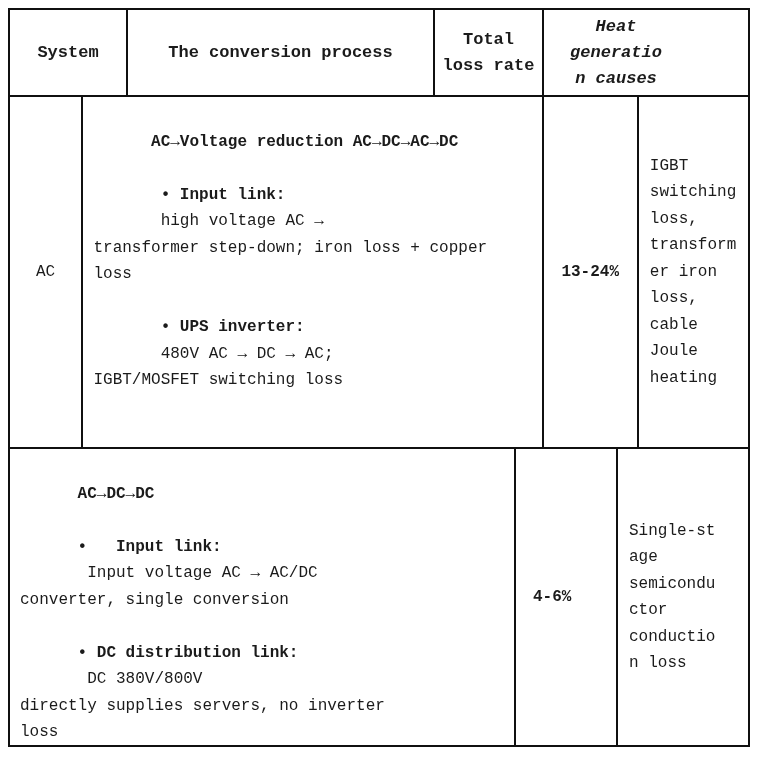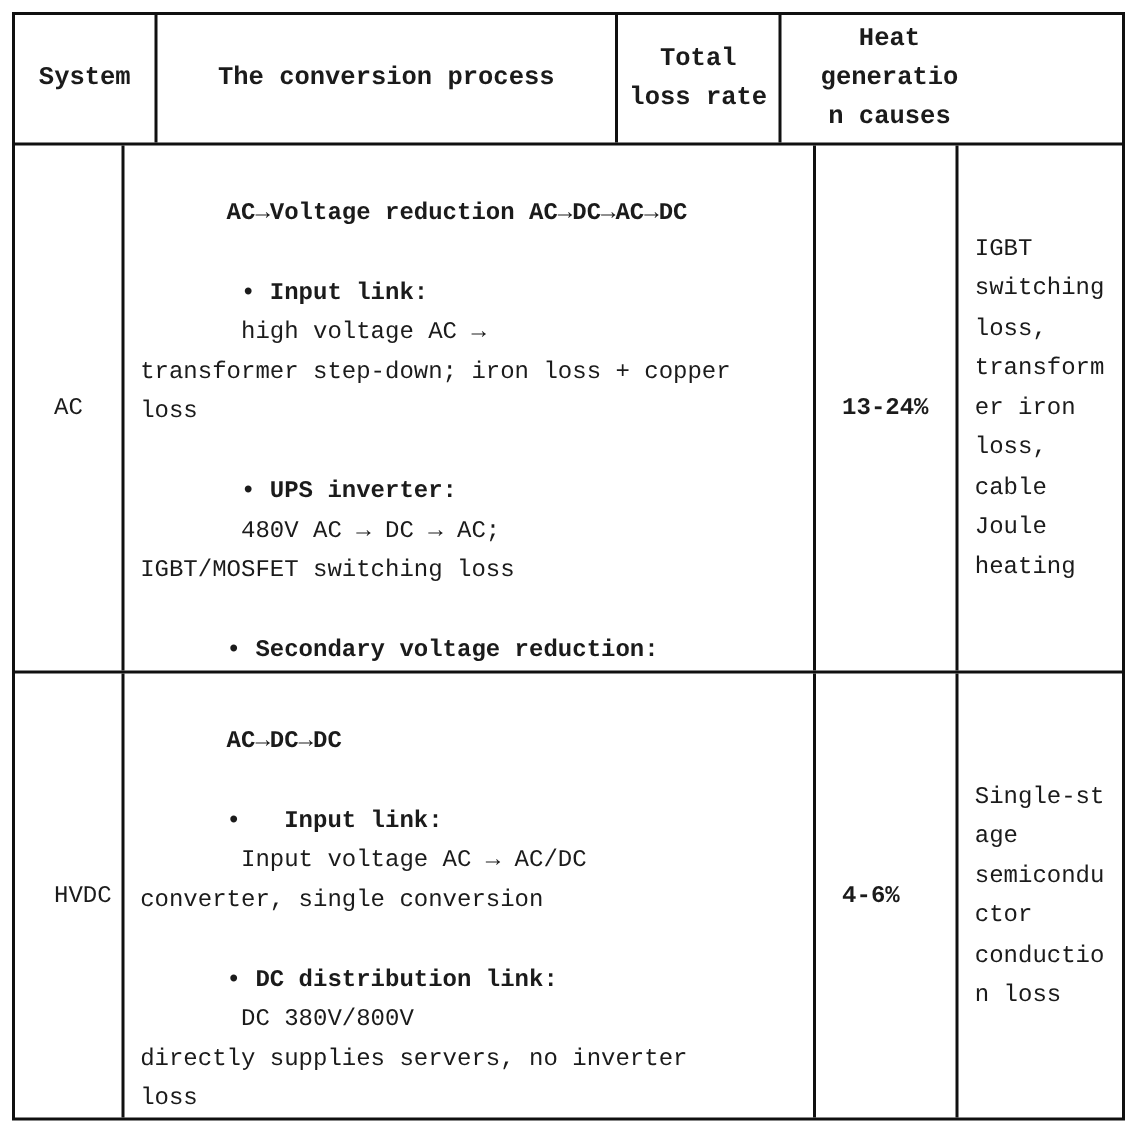--- a/index.html
+++ b/index.html
@@ -34,24 +34,24 @@
   .head .cell {
     display: flex;
     align-items: center;
     justify-content: center;
     text-align: center;
     font-weight: bold;
     font-size: 17px;
     line-height: 26px;
     white-space: pre-line;
   }
-  .head .c-sys  { width: 95px; }
+  .head .c-sys  { width: 118px; }
   .head .c-proc { width: 307px; }
   .head .c-loss { width: 109px; }
-  .head .c-heat { width: 144px; }
+  .head .c-heat { width: 144px; font-style: italic; }
 
   
   .r-ac   { height: 350px; }
   .r-hvdc { height: 296px; }
   .body .c-sys  { width: 78px;  display: flex; align-items: center; padding-left: 26px; font-size: 16px; }
   .body .c-proc { width: 506px; padding: 5px 0 0 10px; font-size: 16px; line-height: 26.5px; white-space: pre-wrap; }
   .body .c-loss { width: 102px; display: flex; align-items: center; padding-left: 17px; font-size: 16px; font-weight: bold; }
   .body .c-heat { width: 119px; display: flex; align-items: center; padding-left: 11px;  font-size: 16px; line-height: 26.5px; white-space: pre-line; }
   .c-proc b { font-weight: bold; }
 </style>
@@ -77,39 +77,37 @@
 </b>
       <b> • Input link:</b>
       <span> high voltage AC →
 transformer step-down; iron loss + copper
 loss
 </span>
       <b> • UPS inverter:</b>
       <span> 480V AC → DC → AC;
 IGBT/MOSFET switching loss
 </span>
-      <b>• Secondary voltage reduction:</b>
       
       
       
     </div>
     <div class="cell c-loss">13-24%</div>
     <div class="cell c-heat last">IGBT
 switching
 loss,
 transform
 er iron
 loss,
 cable
 Joule
 heating</div>
   </div>
 
   <div class="row body r-hvdc">
-    <div class="cell c-sys">HVDC</div>
     <div class="cell c-proc">
       <b>AC→DC→DC
 </b>
       <b>•   Input link:</b>
       <span> Input voltage AC → AC/DC
 converter, single conversion
 </span>
       <b>• DC distribution link:</b>
       <span> DC 380V/800V
 directly supplies servers, no inverter

